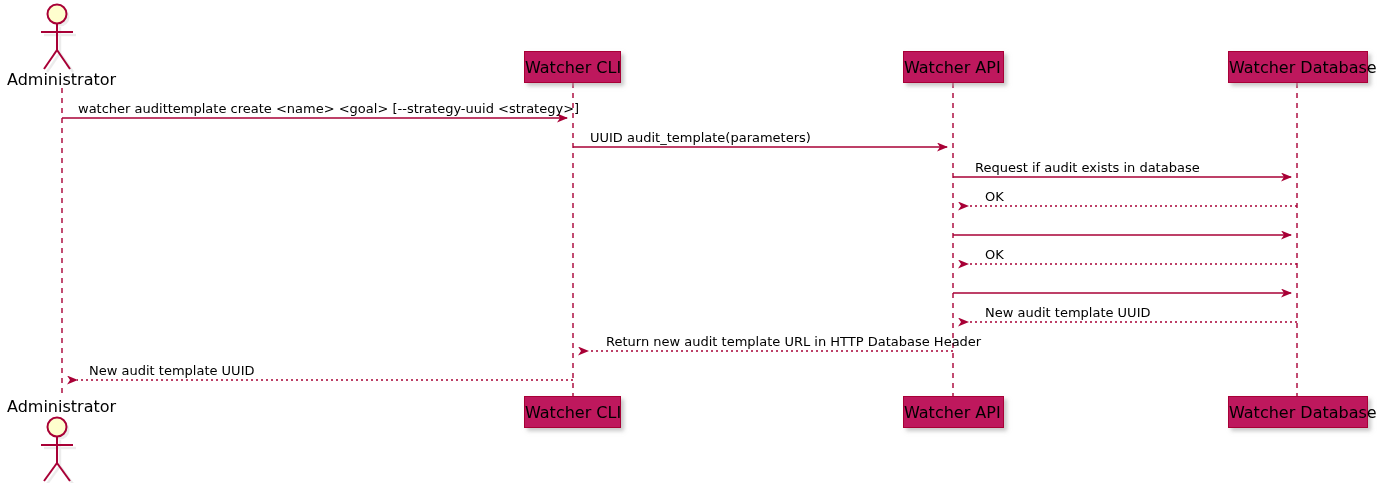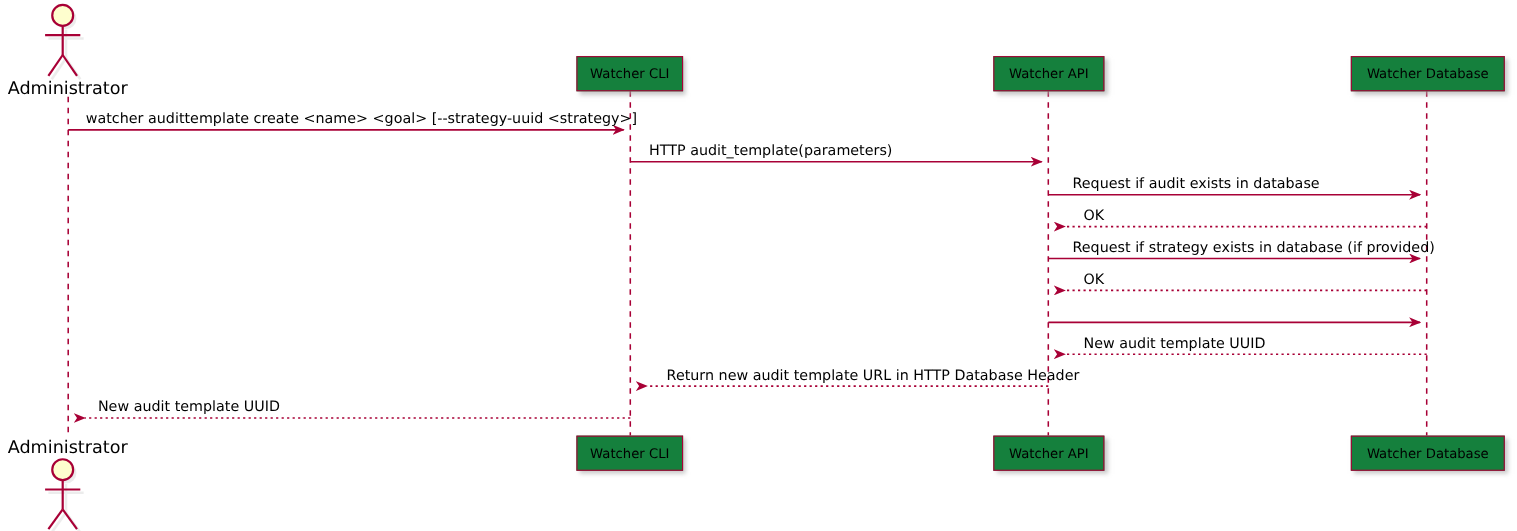--- a/index.html
+++ b/index.html
@@ -27,27 +27,27 @@
     font-family: "DejaVu Sans", sans-serif;
     font-size: 13px;
     color: #000000;
     white-space: nowrap;
     line-height: 15px;
     margin-left: 12px;
   }
   .participant-box {
     position: absolute;
     box-sizing: border-box;
-    background: #15803d;
+    background: #be185d;
     border: 1.5px solid #A80036;
     display: flex;
     align-items: center;
-    justify-content: center;
+    justify-content: flex-start;
     font-family: "DejaVu Sans", sans-serif;
-    font-size: 12px;
+    font-size: 16px;
     color: #000000;
     white-space: nowrap;
     box-shadow: 3px 3px 4px rgba(170,170,170,0.65);
   }
   .actor-label {
     position: absolute;
     font-family: "DejaVu Sans", sans-serif;
     font-size: 16px;
     color: #000000;
     white-space: nowrap;
@@ -143,30 +143,27 @@
     <span>Administrator</span>
   </div>
   <div class="actor-label" style="left:7px; top:397px;">
     <span>Administrator</span>
   </div>
 
   <div class="msg-label" style="left:66px; top:101px;">
     <span>watcher audittemplate create &lt;name&gt; &lt;goal&gt; [--strategy-uuid &lt;strategy&gt;]</span>
   </div>
   <div class="msg-label" style="left:578px; top:130px;">
-    <span>HTTP audit_template(parameters)</span>
+    <span>UUID audit_template(parameters)</span>
   </div>
   <div class="msg-label" style="left:963px; top:160px;">
     <span>Request if audit exists in database</span>
   </div>
   <div class="msg-label" style="left:973px; top:189px;">
     <span>OK</span>
-  </div>
-  <div class="msg-label" style="left:963px; top:218px;">
-    <span>Request if strategy exists in database (if provided)</span>
   </div>
   <div class="msg-label" style="left:973px; top:247px;">
     <span>OK</span>
   </div>
   <div class="msg-label" style="left:973px; top:305px;">
     <span>New audit template UUID</span>
   </div>
   <div class="msg-label" style="left:594px; top:334px;">
     <span>Return new audit template URL in HTTP Database Header</span>
   </div>

